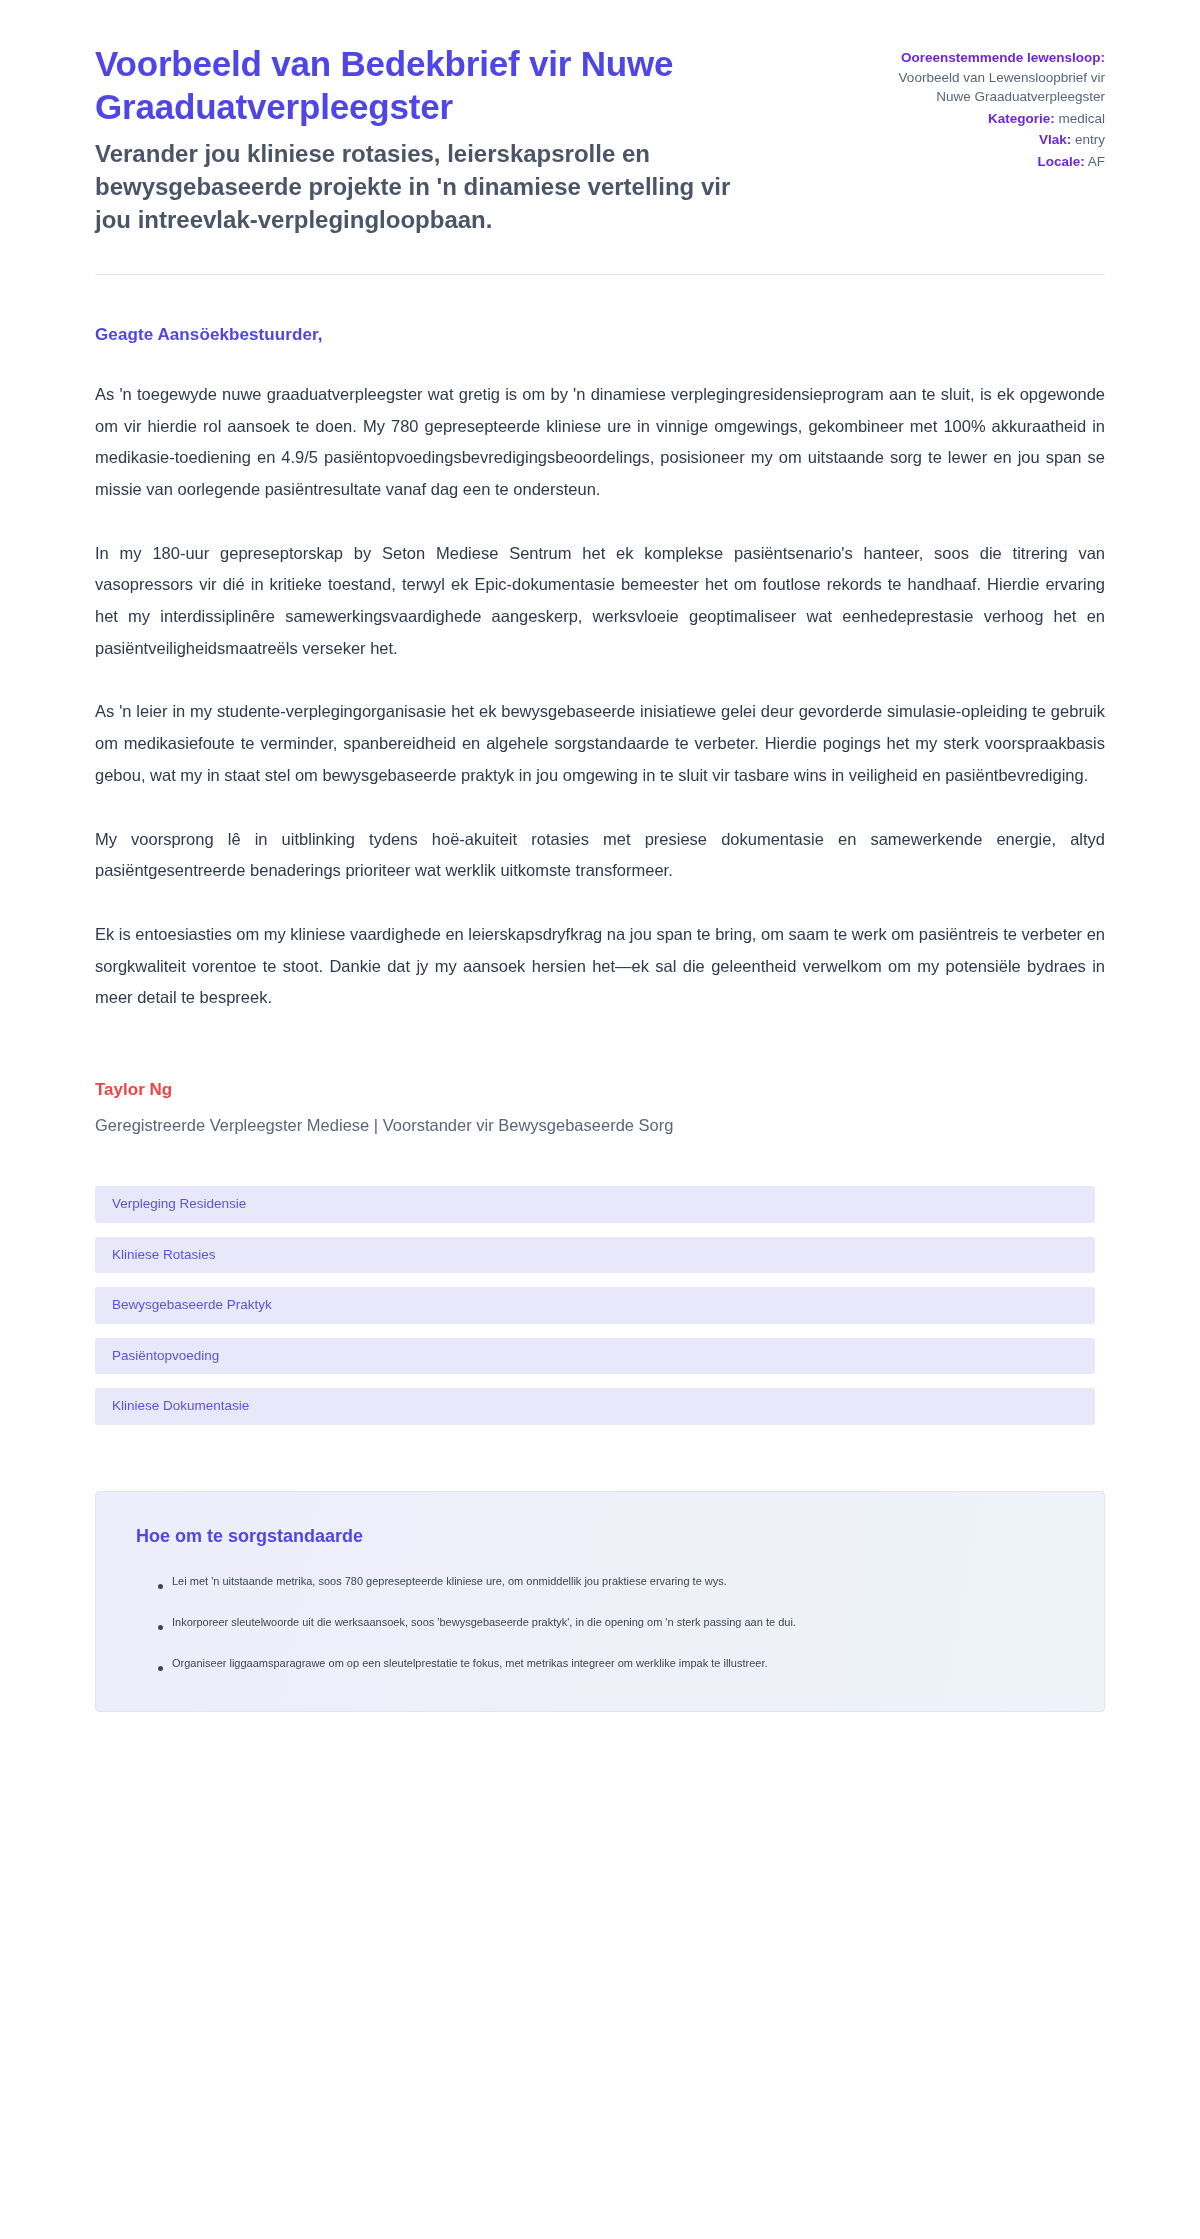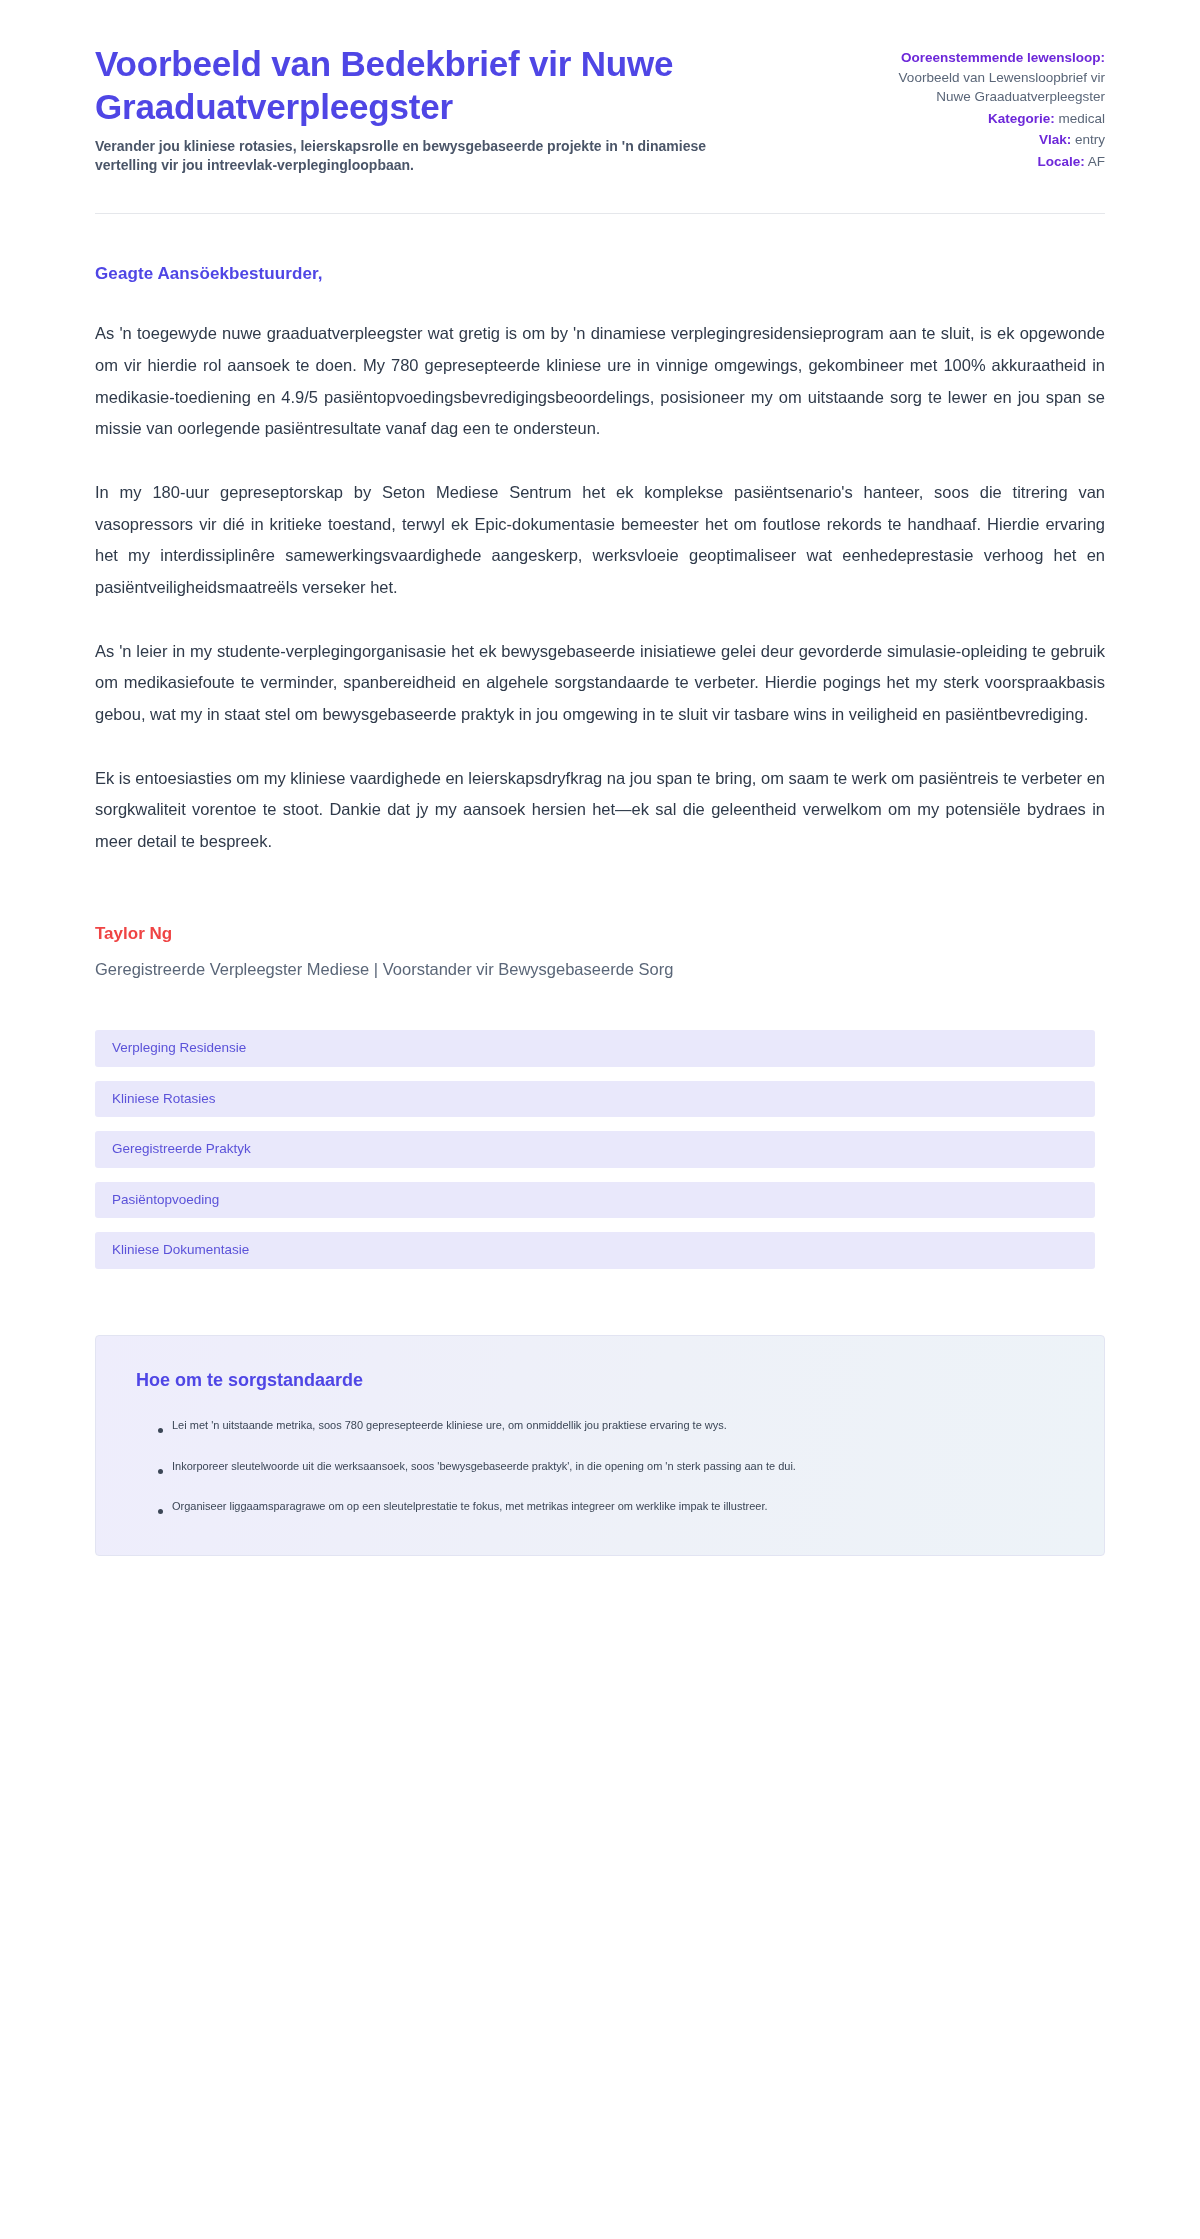--- a/index.html
+++ b/index.html
@@ -38,21 +38,21 @@
   .doc-title {
     margin: 0;
     font-size: 35px;
     line-height: 1.24;
     font-weight: 700;
     color: #4f46e5;
     letter-spacing: -0.2px;
   }
   .doc-subtitle {
     margin: 8px 0 0 0;
-    font-size: 14px;
+    font-size: 24px;
     line-height: 1.38;
     font-weight: 700;
     color: #4a5568;
   }
   .header-meta {
     flex: 0 0 auto;
     width: 230px;
     text-align: right;
     font-size: 13.5px;
     line-height: 1.45;
@@ -212,32 +212,33 @@
   </div>
 
   <hr class="header-rule">
 
   <div class="letter">
     <p class="salutation">Geagte Aansöekbestuurder,</p>
 
     <p class="letter-p first">As 'n toegewyde nuwe graaduatverpleegster wat gretig is om by 'n dinamiese verplegingresidensieprogram aan te sluit, is ek opgewonde om vir hierdie rol aansoek te doen. My 780 gepresepteerde kliniese ure in vinnige omgewings, gekombineer met 100% akkuraatheid in medikasie-toediening en 4.9/5 pasiëntopvoedingsbevredigingsbeoordelings, posisioneer my om uitstaande sorg te lewer en jou span se missie van oorlegende pasiëntresultate vanaf dag een te ondersteun.</p>
     <p class="letter-p">In my 180-uur gepreseptorskap by Seton Mediese Sentrum het ek komplekse pasiëntsenario's hanteer, soos die titrering van vasopressors vir dié in kritieke toestand, terwyl ek Epic-dokumentasie bemeester het om foutlose rekords te handhaaf. Hierdie ervaring het my interdissiplinêre samewerkingsvaardighede aangeskerp, werksvloeie geoptimaliseer wat eenhedeprestasie verhoog het en pasiëntveiligheidsmaatreëls verseker het.</p>
     <p class="letter-p">As 'n leier in my studente-verplegingorganisasie het ek bewysgebaseerde inisiatiewe gelei deur gevorderde simulasie-opleiding te gebruik om medikasiefoute te verminder, spanbereidheid en algehele sorgstandaarde te verbeter. Hierdie pogings het my sterk voorspraakbasis gebou, wat my in staat stel om bewysgebaseerde praktyk in jou omgewing in te sluit vir tasbare wins in veiligheid en pasiëntbevrediging.</p>
+    <p class="letter-p">My voorsprong lê in uitblinking tydens hoë-akuiteit rotasies met presiese dokumentasie en samewerkende energie, altyd pasiëntgesentreerde benaderings prioriteer wat werklik uitkomste transformeer.</p>
     <p class="letter-p">Ek is entoesiasties om my kliniese vaardighede en leierskapsdryfkrag na jou span te bring, om saam te werk om pasiëntreis te verbeter en sorgkwaliteit vorentoe te stoot. Dankie dat jy my aansoek hersien het—ek sal die geleentheid verwelkom om my potensiële bydraes in meer detail te bespreek.</p>
   </div>
 
   <div class="signature">
     <p class="sig-name">Taylor Ng</p>
     <p class="sig-role">Geregistreerde Verpleegster Mediese | Voorstander vir Bewysgebaseerde Sorg</p>
   </div>
 
   <div class="tag-list">
     <span class="tag">Verpleging Residensie</span>
     <span class="tag">Kliniese Rotasies</span>
-    <span class="tag">Geregistreerde Praktyk</span>
+    <span class="tag">Bewysgebaseerde Praktyk</span>
     <span class="tag">Pasiëntopvoeding</span>
     <span class="tag">Kliniese Dokumentasie</span>
   </div>
 
   <div class="callout">
     <h2 class="callout-title">Hoe om te sorgstandaarde</h2>
     <ul class="callout-list">
       <li>Lei met 'n uitstaande metrika, soos 780 gepresepteerde kliniese ure, om onmiddellik jou praktiese ervaring te wys.</li>
       <li>Inkorporeer sleutelwoorde uit die werksaansoek, soos 'bewysgebaseerde praktyk', in die opening om 'n sterk passing aan te dui.</li>
       <li>Organiseer liggaamsparagrawe om op een sleutelprestatie te fokus, met metrikas integreer om werklike impak te illustreer.</li>

